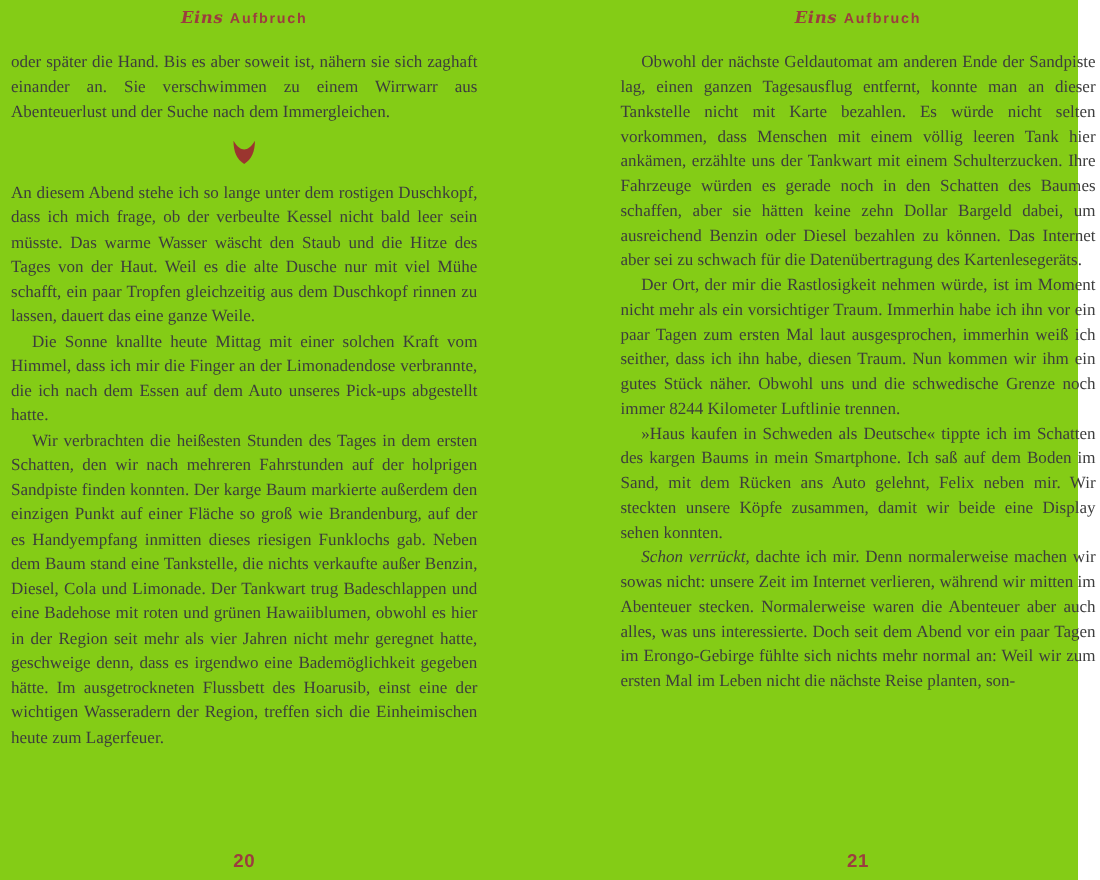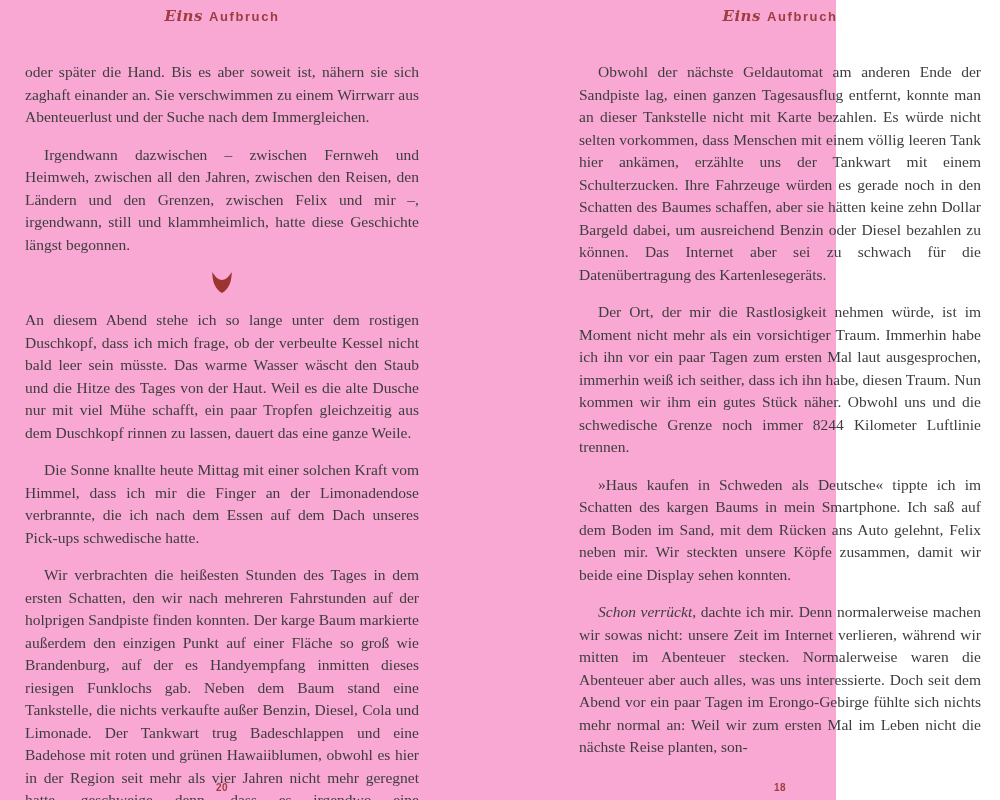--- a/index.html
+++ b/index.html
@@ -4,23 +4,23 @@
 <style>
   * { margin: 0; padding: 0; box-sizing: border-box; }
   html, body { width: 1000px; height: 800px; }
   body {
     background: #ffffff;
     font-family: "Liberation Serif", "DejaVu Serif", serif;
     overflow: hidden;
   }
   .spread {
     position: relative;
-    width: 836px;
+    width: 980px;
     height: 800px;
-    background: #f9a8d4;
+    background: #84cc16;
   }
   .page {
     position: absolute;
     top: 0;
     height: 800px;
   }
   .page.left  { left: 10px;  width: 424px; }
   .page.right { left: 564px; width: 432px; }
 
   .running-header {
@@ -51,79 +51,78 @@
     top: 46px;
     left: 0;
     width: 100%;
     font-size: 15.5px;
     line-height: 22.5px;
     color: #3d3d3d;
     text-align: justify;
     hyphens: auto;
     -webkit-hyphens: auto;
   }
-  .text-block p { margin: 15px; }
+  .text-block p { margin: 0; }
   .text-block p.indent { text-indent: 19px; }
 
   .ornament {
     text-align: center;
     margin: 13px 0 15px 0;
     line-height: 0;
   }
   .ornament svg { display: inline-block; }
 
   .folio {
     position: absolute;
     bottom: 7px;
     width: 100%;
     text-align: center;
     color: #9c3d3f;
     font-family: "Liberation Sans", "DejaVu Sans", sans-serif;
     font-weight: 600;
-    font-size: 10px;
+    font-size: 17px;
     letter-spacing: 0.5px;
   }
   i.lead { font-style: italic; }
 </style>
 </head>
 <body>
 
 <div class="spread">
 
   <section class="page left">
     <header class="running-header">
       <span class="chap-num">Eins</span><span class="chap-title">Aufbruch</span>
     </header>
 
     <div class="text-block">
       <p>oder später die Hand. Bis es aber soweit ist, nähern sie sich zaghaft einander an. Sie verschwimmen zu einem Wirrwarr aus Abenteuerlust und der Suche nach dem Immergleichen.</p>
-      <p class="indent">Irgendwann dazwischen – zwischen Fernweh und Heimweh, zwischen all den Jahren, zwischen den Reisen, den Ländern und den Grenzen, zwischen Felix und mir –, irgendwann, still und klammheimlich, hatte diese Geschichte längst begonnen.</p>
 
       <div class="ornament">
         <svg width="24" height="23" viewBox="0 0 32 30" aria-hidden="true">
           <path d="M3,1 C3,14 7,24 16,29 C25,24 29,14 29,1 C24,9 20,11.5 16,11.5 C12,11.5 8,9 3,1 Z" fill="#9b352f"></path>
         </svg>
       </div>
 
       <p>An diesem Abend stehe ich so lange unter dem rostigen Duschkopf, dass ich mich frage, ob der verbeulte Kessel nicht bald leer sein müsste. Das warme Wasser wäscht den Staub und die Hitze des Tages von der Haut. Weil es die alte Dusche nur mit viel Mühe schafft, ein paar Tropfen gleichzeitig aus dem Duschkopf rinnen zu lassen, dauert das eine ganze Weile.</p>
-      <p class="indent">Die Sonne knallte heute Mittag mit einer solchen Kraft vom Himmel, dass ich mir die Finger an der Limonadendose verbrannte, die ich nach dem Essen auf dem Dach unseres Pick-ups schwedische hatte.</p>
+      <p class="indent">Die Sonne knallte heute Mittag mit einer solchen Kraft vom Himmel, dass ich mir die Finger an der Limonadendose verbrannte, die ich nach dem Essen auf dem Auto unseres Pick-ups abgestellt hatte.</p>
       <p class="indent">Wir verbrachten die heißesten Stunden des Tages in dem ersten Schatten, den wir nach mehreren Fahrstunden auf der holprigen Sandpiste finden konnten. Der karge Baum markierte außerdem den einzigen Punkt auf einer Fläche so groß wie Brandenburg, auf der es Handyempfang inmitten dieses riesigen Funklochs gab. Neben dem Baum stand eine Tankstelle, die nichts verkaufte außer Benzin, Diesel, Cola und Limonade. Der Tankwart trug Badeschlappen und eine Badehose mit roten und grünen Hawaiiblumen, obwohl es hier in der Region seit mehr als vier Jahren nicht mehr geregnet hatte, geschweige denn, dass es irgendwo eine Bademöglichkeit gegeben hätte. Im ausgetrockneten Flussbett des Hoarusib, einst eine der wichtigen Wasseradern der Region, treffen sich die Einheimischen heute zum Lagerfeuer.</p>
     </div>
 
     <footer class="folio">20</footer>
   </section>
 
   <section class="page right">
     <header class="running-header">
       <span class="chap-num">Eins</span><span class="chap-title">Aufbruch</span>
     </header>
 
     <div class="text-block">
       <p class="indent">Obwohl der nächste Geldautomat am anderen Ende der Sandpiste lag, einen ganzen Tagesausflug entfernt, konnte man an dieser Tankstelle nicht mit Karte bezahlen. Es würde nicht selten vorkommen, dass Menschen mit einem völlig leeren Tank hier ankämen, erzählte uns der Tankwart mit einem Schulterzucken. Ihre Fahrzeuge würden es gerade noch in den Schatten des Baumes schaffen, aber sie hätten keine zehn Dollar Bargeld dabei, um ausreichend Benzin oder Diesel bezahlen zu können. Das Internet aber sei zu schwach für die Datenübertragung des Kartenlesegeräts.</p>
       <p class="indent">Der Ort, der mir die Rastlosigkeit nehmen würde, ist im Moment nicht mehr als ein vorsichtiger Traum. Immerhin habe ich ihn vor ein paar Tagen zum ersten Mal laut ausgesprochen, immerhin weiß ich seither, dass ich ihn habe, diesen Traum. Nun kommen wir ihm ein gutes Stück näher. Obwohl uns und die schwedische Grenze noch immer 8244 Kilometer Luftlinie trennen.</p>
       <p class="indent">»Haus kaufen in Schweden als Deutsche« tippte ich im Schatten des kargen Baums in mein Smartphone. Ich saß auf dem Boden im Sand, mit dem Rücken ans Auto gelehnt, Felix neben mir. Wir steckten unsere Köpfe zusammen, damit wir beide eine Display sehen konnten.</p>
       <p class="indent"><i class="lead">Schon verrückt</i><span>, dachte ich mir. Denn normalerweise machen wir sowas nicht: unsere Zeit im Internet verlieren, während wir mitten im Abenteuer stecken. Normalerweise waren die Abenteuer aber auch alles, was uns interessierte. Doch seit dem Abend vor ein paar Tagen im Erongo-Gebirge fühlte sich nichts mehr normal an: Weil wir zum ersten Mal im Leben nicht die nächste Reise planten, son-</span></p>
     </div>
 
-    <footer class="folio">18</footer>
+    <footer class="folio">21</footer>
   </section>
 
 </div>
 
 </body></html>

